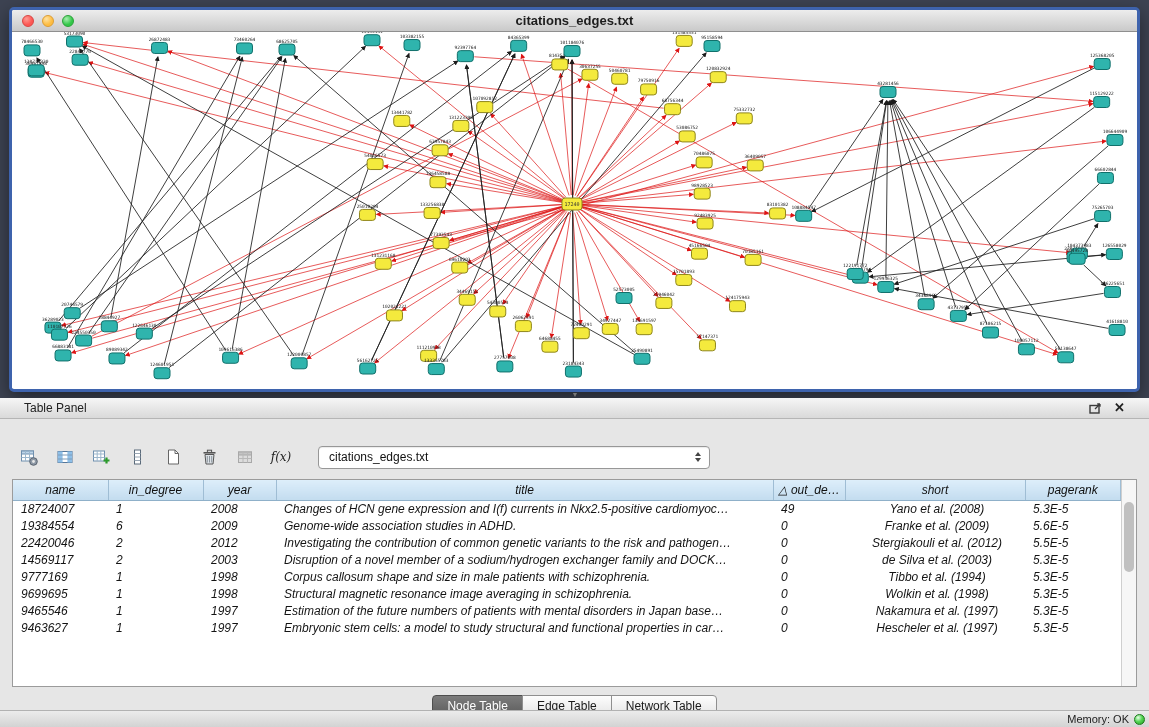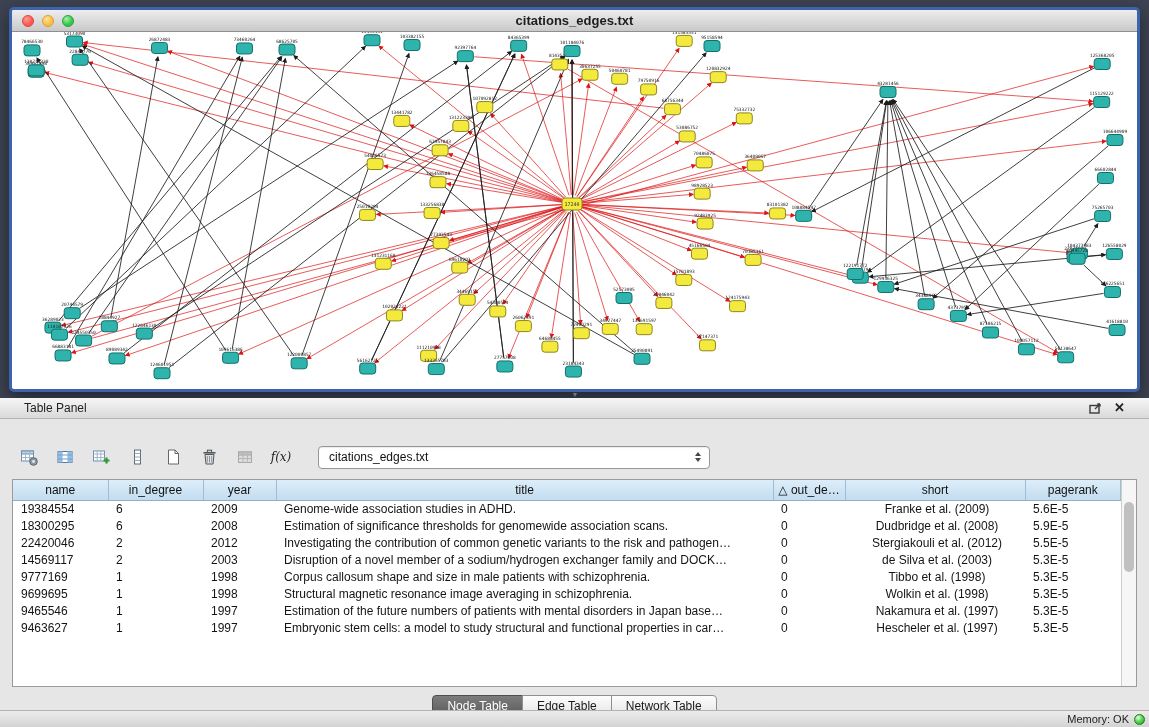--- a/index.html
+++ b/index.html
@@ -40,21 +40,21 @@
   .fx { font-family:"DejaVu Serif", serif; font-style:italic; font-size:12px; color:#222; }
   .combo { margin-left:14px; width:392px; height:23px; background:#fff; border:1px solid #979797;
            border-radius:4px; display:flex; align-items:center; padding:0 6px 0 10px;
            font-size:12px; color:#111; box-shadow:inset 0 1px 1px rgba(0,0,0,.08); }
   .combo-label { flex:1; overflow:hidden; white-space:nowrap; }
   .combo-arrows { display:flex; flex-direction:column; align-items:center; gap:2px; padding:0 2px; }
   .arr-up { width:0; height:0; border-left:3.5px solid transparent; border-right:3.5px solid transparent; border-bottom:4.5px solid #444; }
   .arr-dn { width:0; height:0; border-left:3.5px solid transparent; border-right:3.5px solid transparent; border-top:4.5px solid #444; }
 
   .tablewrap { position:relative; margin:4px 12px 0 12px; height:208px; background:#fff; border:1px solid #9b9b9b; overflow:hidden; }
-  table.datatable { border-collapse:collapse; table-layout:fixed; width:calc(100% - 15px); }
+  table.datatable { border-collapse:collapse; table-layout:fixed; width:calc(100% - 15px);font-style:italic; }
   table.datatable th { height:20px; font-size:12px; font-weight:400; color:#111; text-align:center;
         background:linear-gradient(#ddeefa,#c3dcef); border-right:1px solid #9fbdd4; border-bottom:1px solid #8fb0c9;
         overflow:hidden; white-space:nowrap; }
   table.datatable td { height:17px; font-size:12px; color:#141414; padding:0 4px 0 8px;
         overflow:hidden; white-space:nowrap; }
   td.col-short { text-align:center; }
   .vscroll { position:absolute; top:0; right:0; width:15px; height:100%; background:#f6f6f6; border-left:1px solid #cfcfcf; }
   .vthumb { position:absolute; top:22px; left:2px; width:10px; height:70px; background:#c0c0c0; border-radius:6px; }
 
   .tabs { display:flex; justify-content:center; margin-top:8px; }
@@ -673,36 +673,36 @@
               <th style="width: 95px;">in_degree</th>
               <th style="width: 73px;">year</th>
               <th style="width: 497px;">title</th>
               <th style="width: 72px;">△ out_de…</th>
               <th style="width: 180px;">short</th>
               <th>pagerank</th>
             </tr>
           </thead>
         <tbody id="tbody">
             <tr>
+              <td class="col-name">18724007</td>
+              <td class="col-in_degree">1</td>
+              <td class="col-year">2008</td>
+              <td class="col-title">Changes of HCN gene expression and I(f) currents in Nkx2.5-positive cardiomyoc…</td>
+              <td class="col-out_degree">49</td>
+              <td class="col-short">Yano et al. (2008)</td>
+              <td class="col-pagerank">5.3E-5</td>
+            </tr>
+            <tr>
               <td class="col-name">19384554</td>
               <td class="col-in_degree">6</td>
               <td class="col-year">2009</td>
               <td class="col-title">Genome-wide association studies in ADHD.</td>
               <td class="col-out_degree">0</td>
               <td class="col-short">Franke et al. (2009)</td>
               <td class="col-pagerank">5.6E-5</td>
-            </tr>
-            <tr>
-              <td class="col-name">18300295</td>
-              <td class="col-in_degree">6</td>
-              <td class="col-year">2008</td>
-              <td class="col-title">Estimation of significance thresholds for genomewide association scans.</td>
-              <td class="col-out_degree">0</td>
-              <td class="col-short">Dudbridge et al. (2008)</td>
-              <td class="col-pagerank">5.9E-5</td>
             </tr>
             <tr>
               <td class="col-name">22420046</td>
               <td class="col-in_degree">2</td>
               <td class="col-year">2012</td>
               <td class="col-title">Investigating the contribution of common genetic variants to the risk and pathogen…</td>
               <td class="col-out_degree">0</td>
               <td class="col-short">Stergiakouli et al. (2012)</td>
               <td class="col-pagerank">5.5E-5</td>
             </tr>
@@ -714,21 +714,21 @@
               <td class="col-out_degree">0</td>
               <td class="col-short">de Silva et al. (2003)</td>
               <td class="col-pagerank">5.3E-5</td>
             </tr>
             <tr>
               <td class="col-name">9777169</td>
               <td class="col-in_degree">1</td>
               <td class="col-year">1998</td>
               <td class="col-title">Corpus callosum shape and size in male patients with schizophrenia.</td>
               <td class="col-out_degree">0</td>
-              <td class="col-short">Tibbo et al. (1998)</td>
+              <td class="col-short">Tibbo et al. (1994)</td>
               <td class="col-pagerank">5.3E-5</td>
             </tr>
             <tr>
               <td class="col-name">9699695</td>
               <td class="col-in_degree">1</td>
               <td class="col-year">1998</td>
               <td class="col-title">Structural magnetic resonance image averaging in schizophrenia.</td>
               <td class="col-out_degree">0</td>
               <td class="col-short">Wolkin et al. (1998)</td>
               <td class="col-pagerank">5.3E-5</td>

